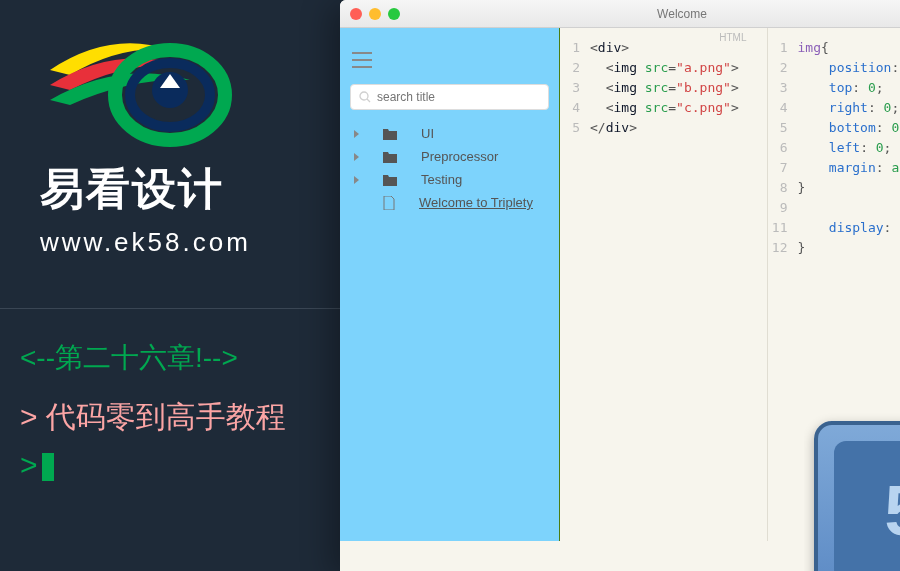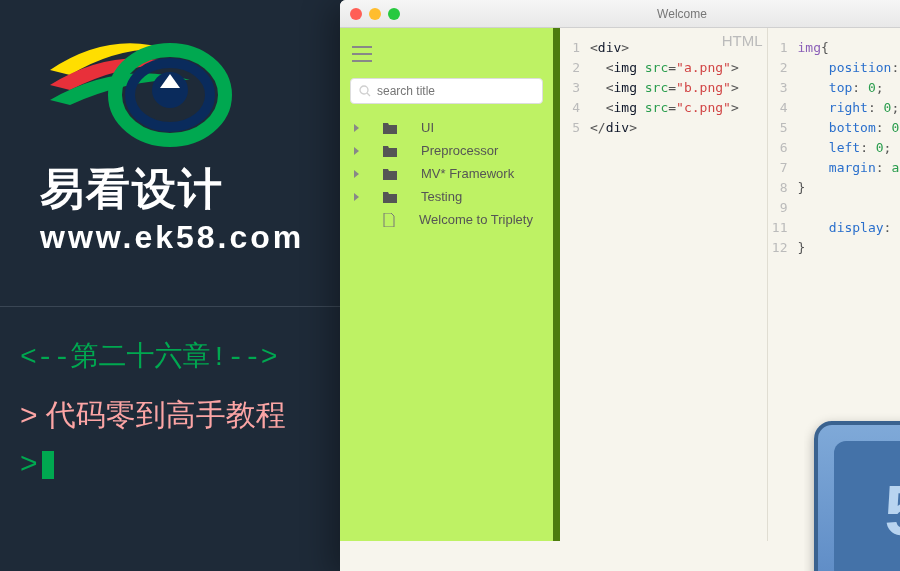--- a/index.html
+++ b/index.html
@@ -2,48 +2,48 @@
 <html><head>
 <meta charset="utf-8">
 <style>
 *{margin:0;padding:0;box-sizing:border-box}
 body{width:900px;height:571px;background:#1e2a38;font-family:"Helvetica Neue",Arial,sans-serif;overflow:hidden;position:relative}
 .left-panel{position:absolute;left:0;top:0;width:340px;height:571px;background:#1e2a38}
 .logo-area{padding:20px 30px 10px}
 .logo-swirl{width:220px;height:130px;position:relative;margin-bottom:10px}
 .logo-swirl svg{width:100%;height:100%}
 .brand-cn{color:#fff;font-size:44px;font-weight:700;letter-spacing:2px;margin-left:10px}
-.brand-url{color:#fff;font-size:32px;font-weight:700;letter-spacing:3px;margin-top:0;margin-left:10px;font-family:"Arial",sans-serif}
+.brand-url{color:#fff;font-size:26px;font-weight:400;letter-spacing:3px;margin-top:8px;margin-left:10px;font-family:"Arial",sans-serif}
 .divider{border:none;border-top:1px solid #3a4654;margin:40px 0 30px}
-.chapter{color:#00a850;font-size:28px;font-weight:400;padding:0 20px;font-family:Liberation Mono, monospace}
+.chapter{color:#00a850;font-size:28px;font-weight:400;padding:0 20px;font-family:Liberation Sans, sans-serif}
 .tutorial{color:#fca5a5;font-size:30px;font-weight:400;padding:20px 20px 5px;font-family:"SimHei",sans-serif}
 .prompt-line{color:#00a850;font-size:30px;padding:5px 20px}
 .cursor-block{display:inline-block;width:12px;height:28px;background:#00a850;vertical-align:middle;margin-left:4px}
 .app{position:absolute;left:340px;top:0;width:634px;height:571px;background:#f7f5ed;border-radius:6px 0 0 0;box-shadow:-10px 5px 30px rgba(0,0,0,.3)}
 .titlebar{height:28px;background:linear-gradient(#f6f6f6,#e8e8e8);border-radius:6px 0 0 0;display:flex;align-items:center;padding:0 10px;border-bottom:1px solid #d0d0d0}
 .traffic{display:flex;gap:7px}
 .traffic span{width:12px;height:12px;border-radius:50%}
 .tl-red{background:#ff5f56}.tl-yel{background:#ffbd2e}.tl-grn{background:#27c93f}
 .win-title{flex:1;text-align:center;color:#777;font-size:12px}
 .workspace{display:flex;height:calc(100% - 58px)}
-.sidebar{width:220px;background:#bef264;border-right:7px solid #4d7c0f;padding:12px 0}
+.sidebar{width:220px;background:#7dd3fc;border-right:1px solid #4d7c0f;padding:18px 0}
 .hamburger{padding:6px 12px;color:#888}
 .hamburger svg{width:20px;height:16px}
 .search{margin:6px 10px;padding:5px 8px;border:1px solid #ddd;border-radius:4px;background:#fff;display:flex;align-items:center;gap:6px}
 .search svg{width:12px;height:12px;opacity:.4}
 .search input{border:none;outline:none;font-size:12px;color:#888;flex:1;background:transparent}
 .tree{list-style:none;padding:6px 0}
 .tree li{display:flex;align-items:center;gap:24px;padding:4px 14px;font-size:13px;color:#555;cursor:pointer}
 .tree .arrow{width:0;height:0;border-top:4px solid transparent;border-bottom:4px solid transparent;border-left:5px solid #888}
 .tree .folder{width:14px;height:12px}
 .tree .file{width:12px;height:14px}
-.tree .welcome{}
+.tree .welcome{text-decoration:underline}
 .editors{flex:1;display:flex}
 .editor{flex:1;border-right:1px solid #e0ddd2;position:relative;background:#f7f5ed}
-.editor-title{position:absolute;top:4px;right:4px;font-size:15px;color:#bbb}
+.editor-title{position:absolute;top:4px;right:20px;font-size:10px;color:#bbb}
 .code{padding:10px 0 0;font-family:Menlo,Consolas,monospace;font-size:13px;line-height:20px}
 .code-line{display:flex}
 .ln{width:30px;text-align:right;padding-right:10px;color:#bbb;user-select:none}
 .cc{white-space:pre}
 .tag{color:#0f172a}.attr{color:#2a9d4e}.str{color:#d14545}.sel{color:#8b5fb8}.prop{color:#2a6fcc}.val{color:#2a9d4e}.punc{color:#555}
 .badge-area{position:absolute;right:0;bottom:0;width:170px;height:170px;overflow:hidden}
 .badge{position:absolute;right:-20px;bottom:-30px;width:180px;height:180px;background:linear-gradient(#7fa9d8,#5b89c4);border-radius:18px;border:4px solid #3a628f;box-shadow:0 4px 12px rgba(0,0,0,.3);display:flex;align-items:center;justify-content:center}
 .badge-inner{width:140px;height:140px;background:#4472a8;border-radius:12px;display:flex;align-items:center;justify-content:center;font-size:70px;color:#b8d4f0;font-weight:bold;font-family:Arial}
 </style>
 </head>
@@ -109,27 +109,20 @@
             <svg class="folder" viewBox="0 0 14 12">
               <path d="M0,1 L5,1 L6,3 L14,3 L14,12 L0,12 Z" fill="#555"></path>
             </svg>
             <span>Preprocessor</span>
           </li>
           <li>
             <span class="arrow"></span>
             <svg class="folder" viewBox="0 0 14 12">
               <path d="M0,1 L5,1 L6,3 L14,3 L14,12 L0,12 Z" fill="#555"></path>
             </svg>
-            <span>MV* Framework</span>
-          </li>
-          <li>
-            <span class="arrow"></span>
-            <svg class="folder" viewBox="0 0 14 12">
-              <path d="M0,1 L5,1 L6,3 L14,3 L14,12 L0,12 Z" fill="#555"></path>
-            </svg>
             <span>Testing</span>
           </li>
           <li>
             <span style="width:5px"></span>
             <svg class="file" viewBox="0 0 12 14">
               <path d="M1,0 L8,0 L11,3 L11,14 L1,14 Z" fill="none" stroke="#777" stroke-width="1"></path>
             </svg>
             <span class="welcome">Welcome to Triplety</span>
           </li>
         </ul>

